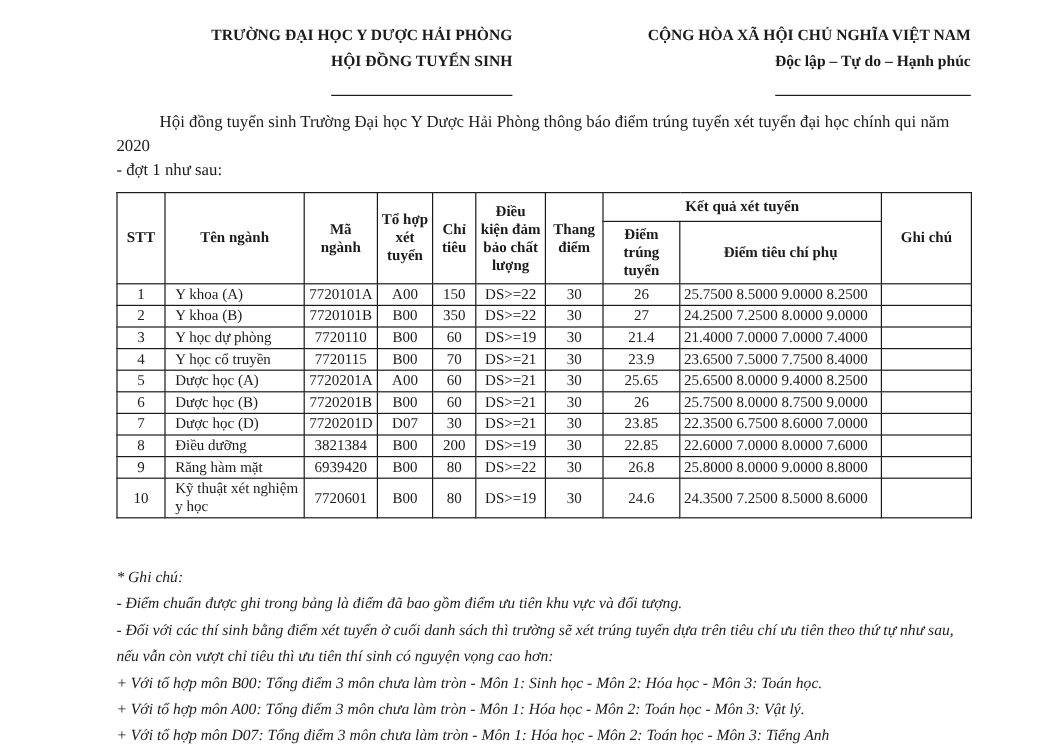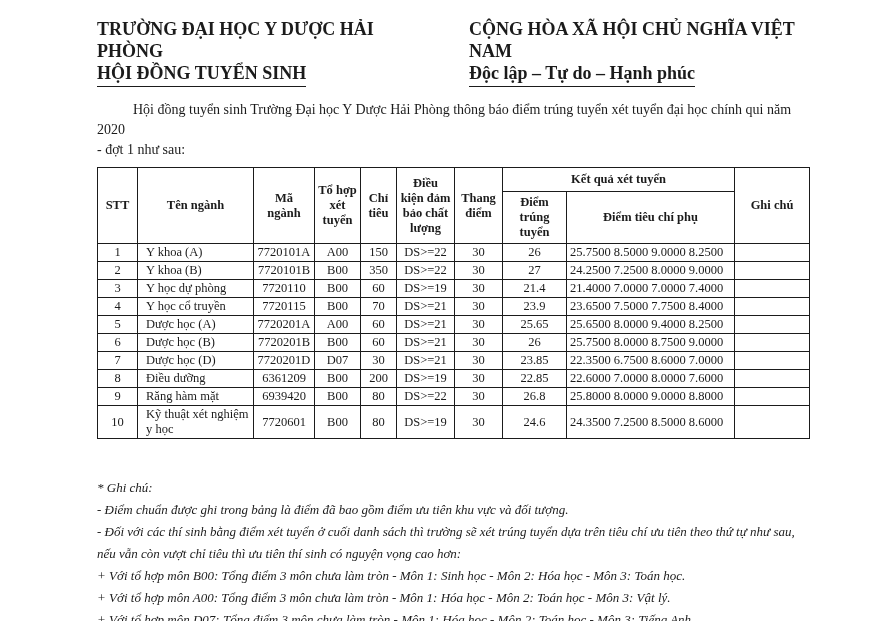--- a/index.html
+++ b/index.html
@@ -19,24 +19,24 @@
     left: 97px;
     top: 18px;
     width: 712px;
   }
   
   .nat-header {
     display: flex;
     justify-content: space-between;
     align-items: flex-start;
   }
-  .nat-block { text-align: left; font-weight: bold; font-size: 18px; line-height: 22px; }
+  .nat-block { text-align: right; font-weight: bold; font-size: 13px; line-height: 22px; }
   .nat-block.left  { width: 330px; }
   .nat-block.right { width: 340px; }
-  .u-line { display: inline-block; border-bottom: 1.5px solid #1b1b1b; padding-bottom: 2px; }
+  .u-line { display: inline-block; border-bottom: 1.5px solid #1b1b1b; padding-bottom: 17px; }
   
   .doc-title {
     text-align: center;
     font-weight: bold;
     font-size: 15px;
     margin-top: 25px;
     letter-spacing: 0.2px;
   }
   
   .intro { margin-top: 13px; font-size: 14px; line-height: 20px; }
@@ -202,21 +202,21 @@
             <td class="col-chi_tieu">30</td>
             <td class="col-dieu_kien">DS&gt;=21</td>
             <td class="col-thang_diem">30</td>
             <td class="col-diem_trung_tuyen">23.85</td>
             <td class="col-diem_tieu_chi_phu">22.3500 6.7500 8.6000 7.0000</td>
             <td class="col-ghi_chu"></td>
           </tr>
           <tr>
             <td class="col-stt">8</td>
             <td class="col-ten_nganh">Điều dưỡng</td>
-            <td class="col-ma_nganh">6361209</td>
+            <td class="col-ma_nganh">3821384</td>
             <td class="col-to_hop">B00</td>
             <td class="col-chi_tieu">200</td>
             <td class="col-dieu_kien">DS&gt;=19</td>
             <td class="col-thang_diem">30</td>
             <td class="col-diem_trung_tuyen">22.85</td>
             <td class="col-diem_tieu_chi_phu">22.6000 7.0000 8.0000 7.6000</td>
             <td class="col-ghi_chu"></td>
           </tr>
           <tr>
             <td class="col-stt">9</td>

